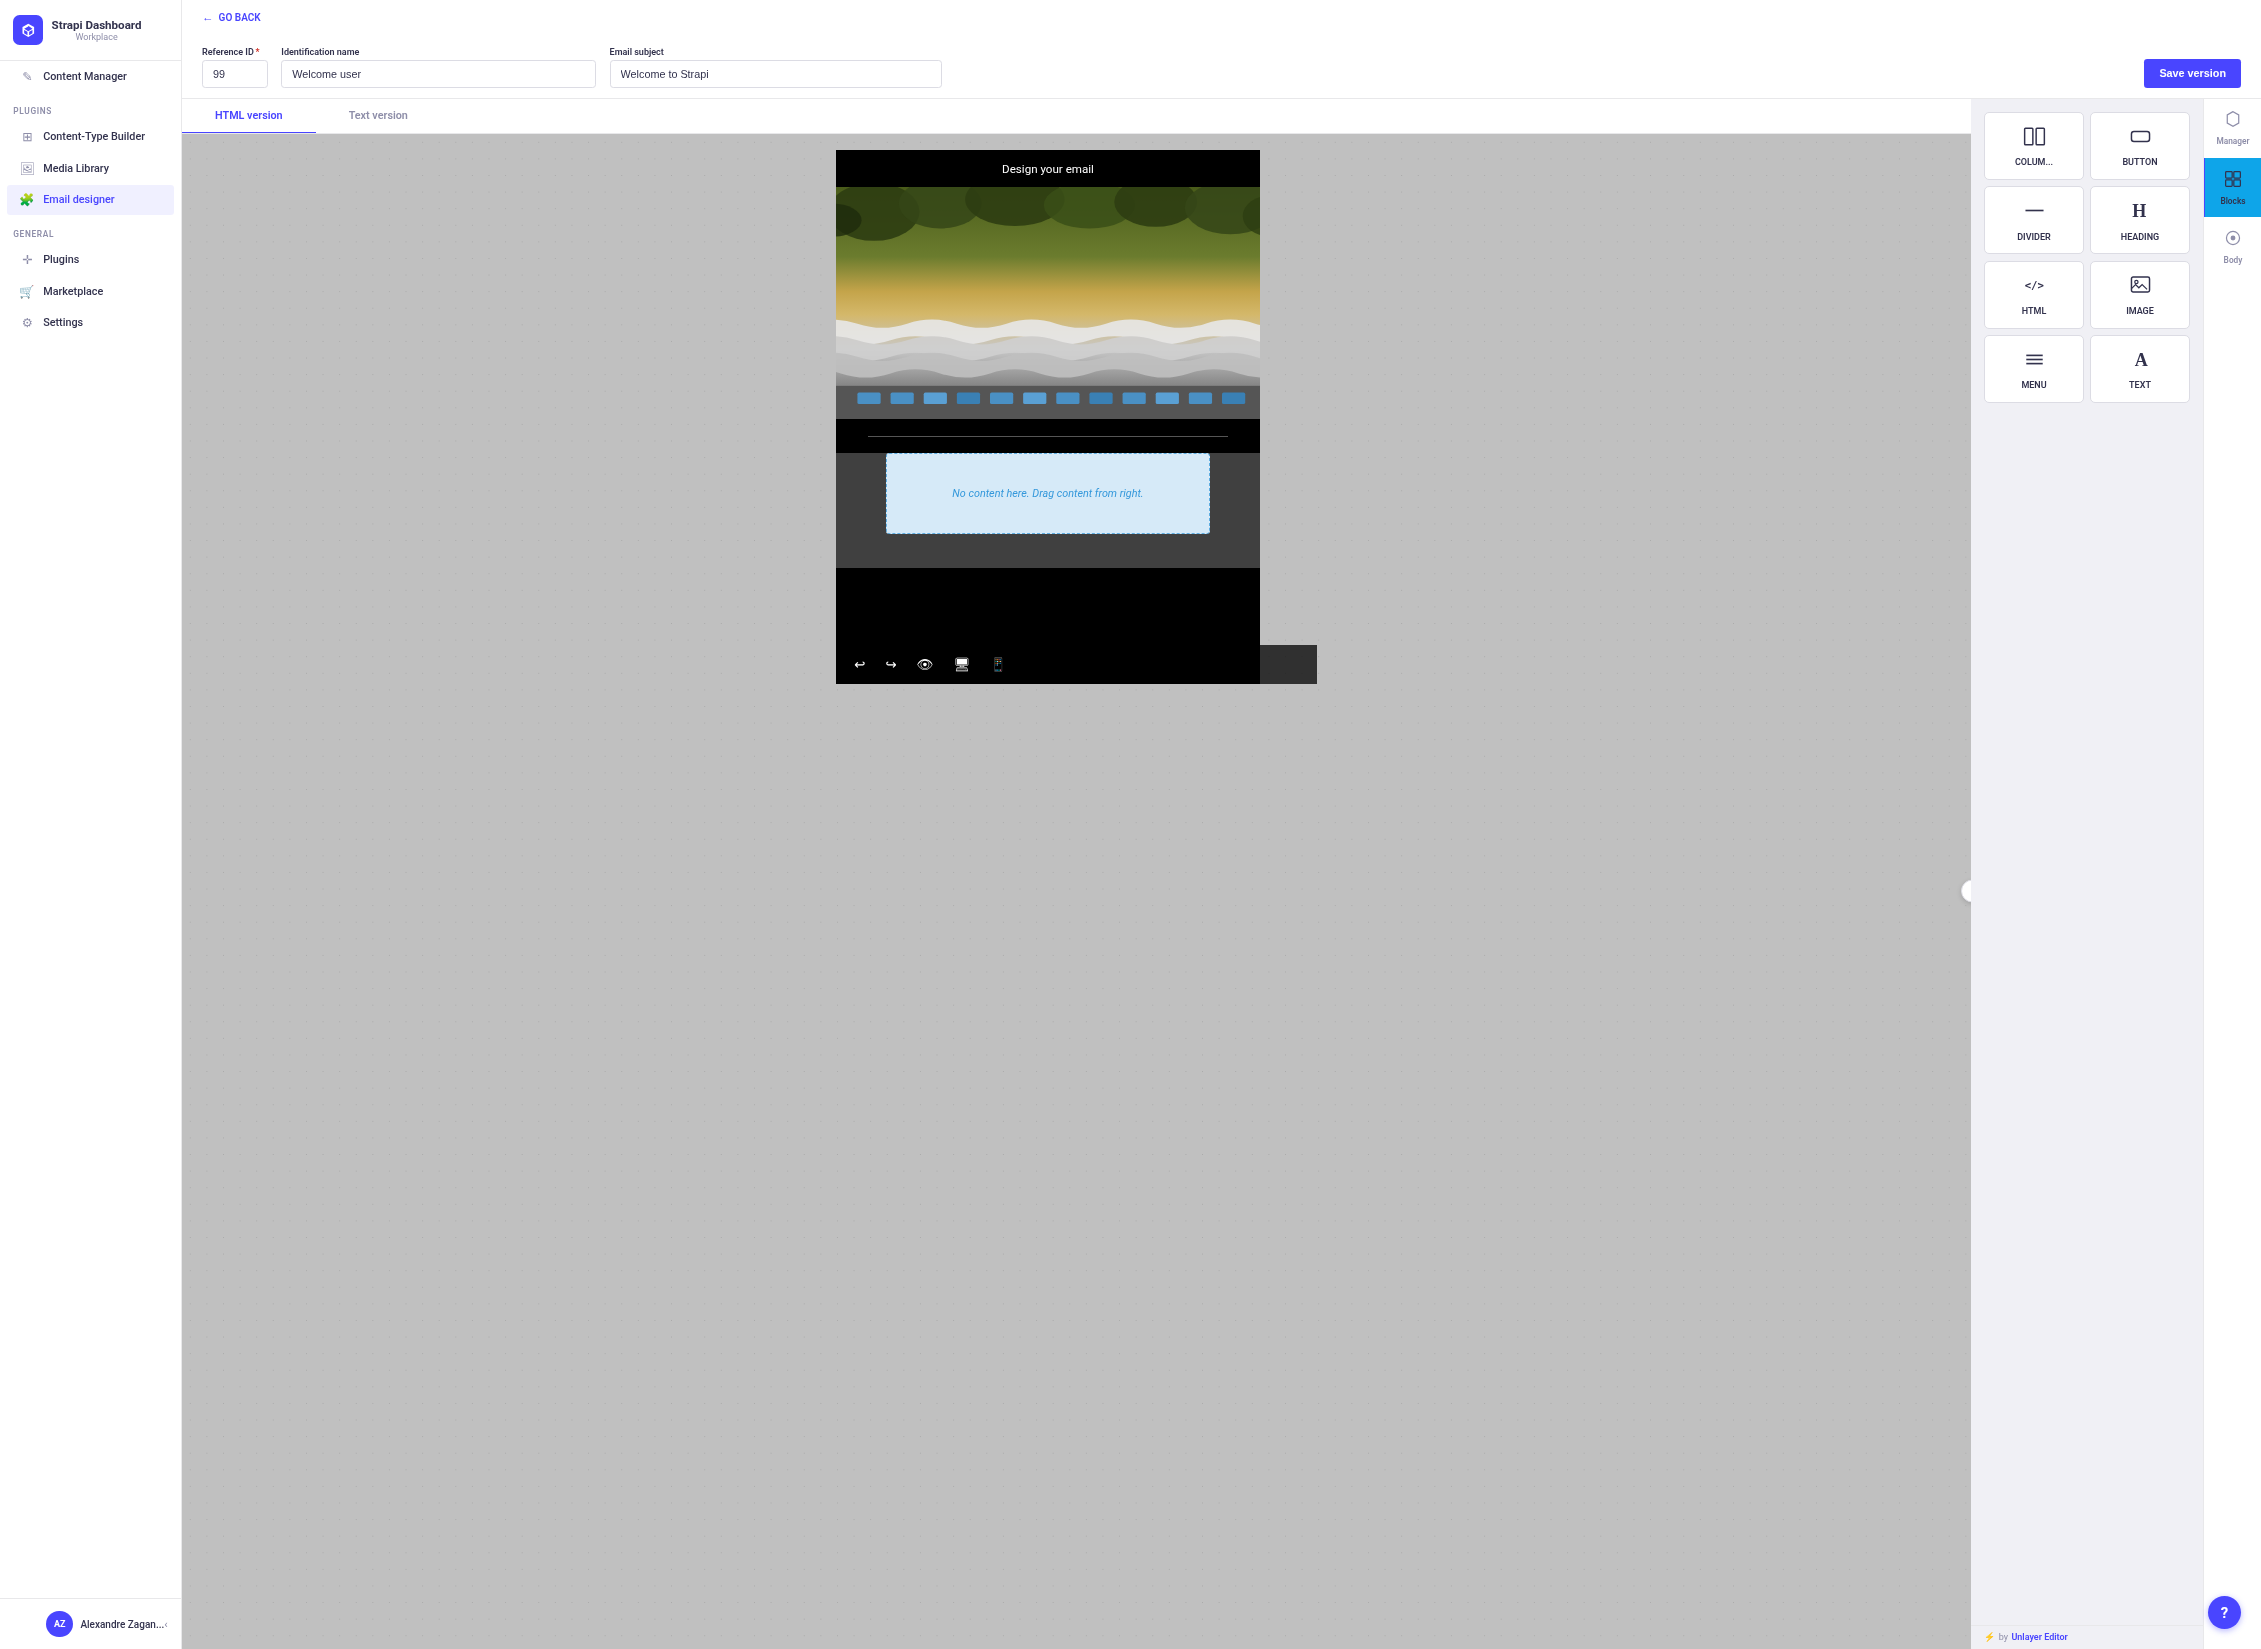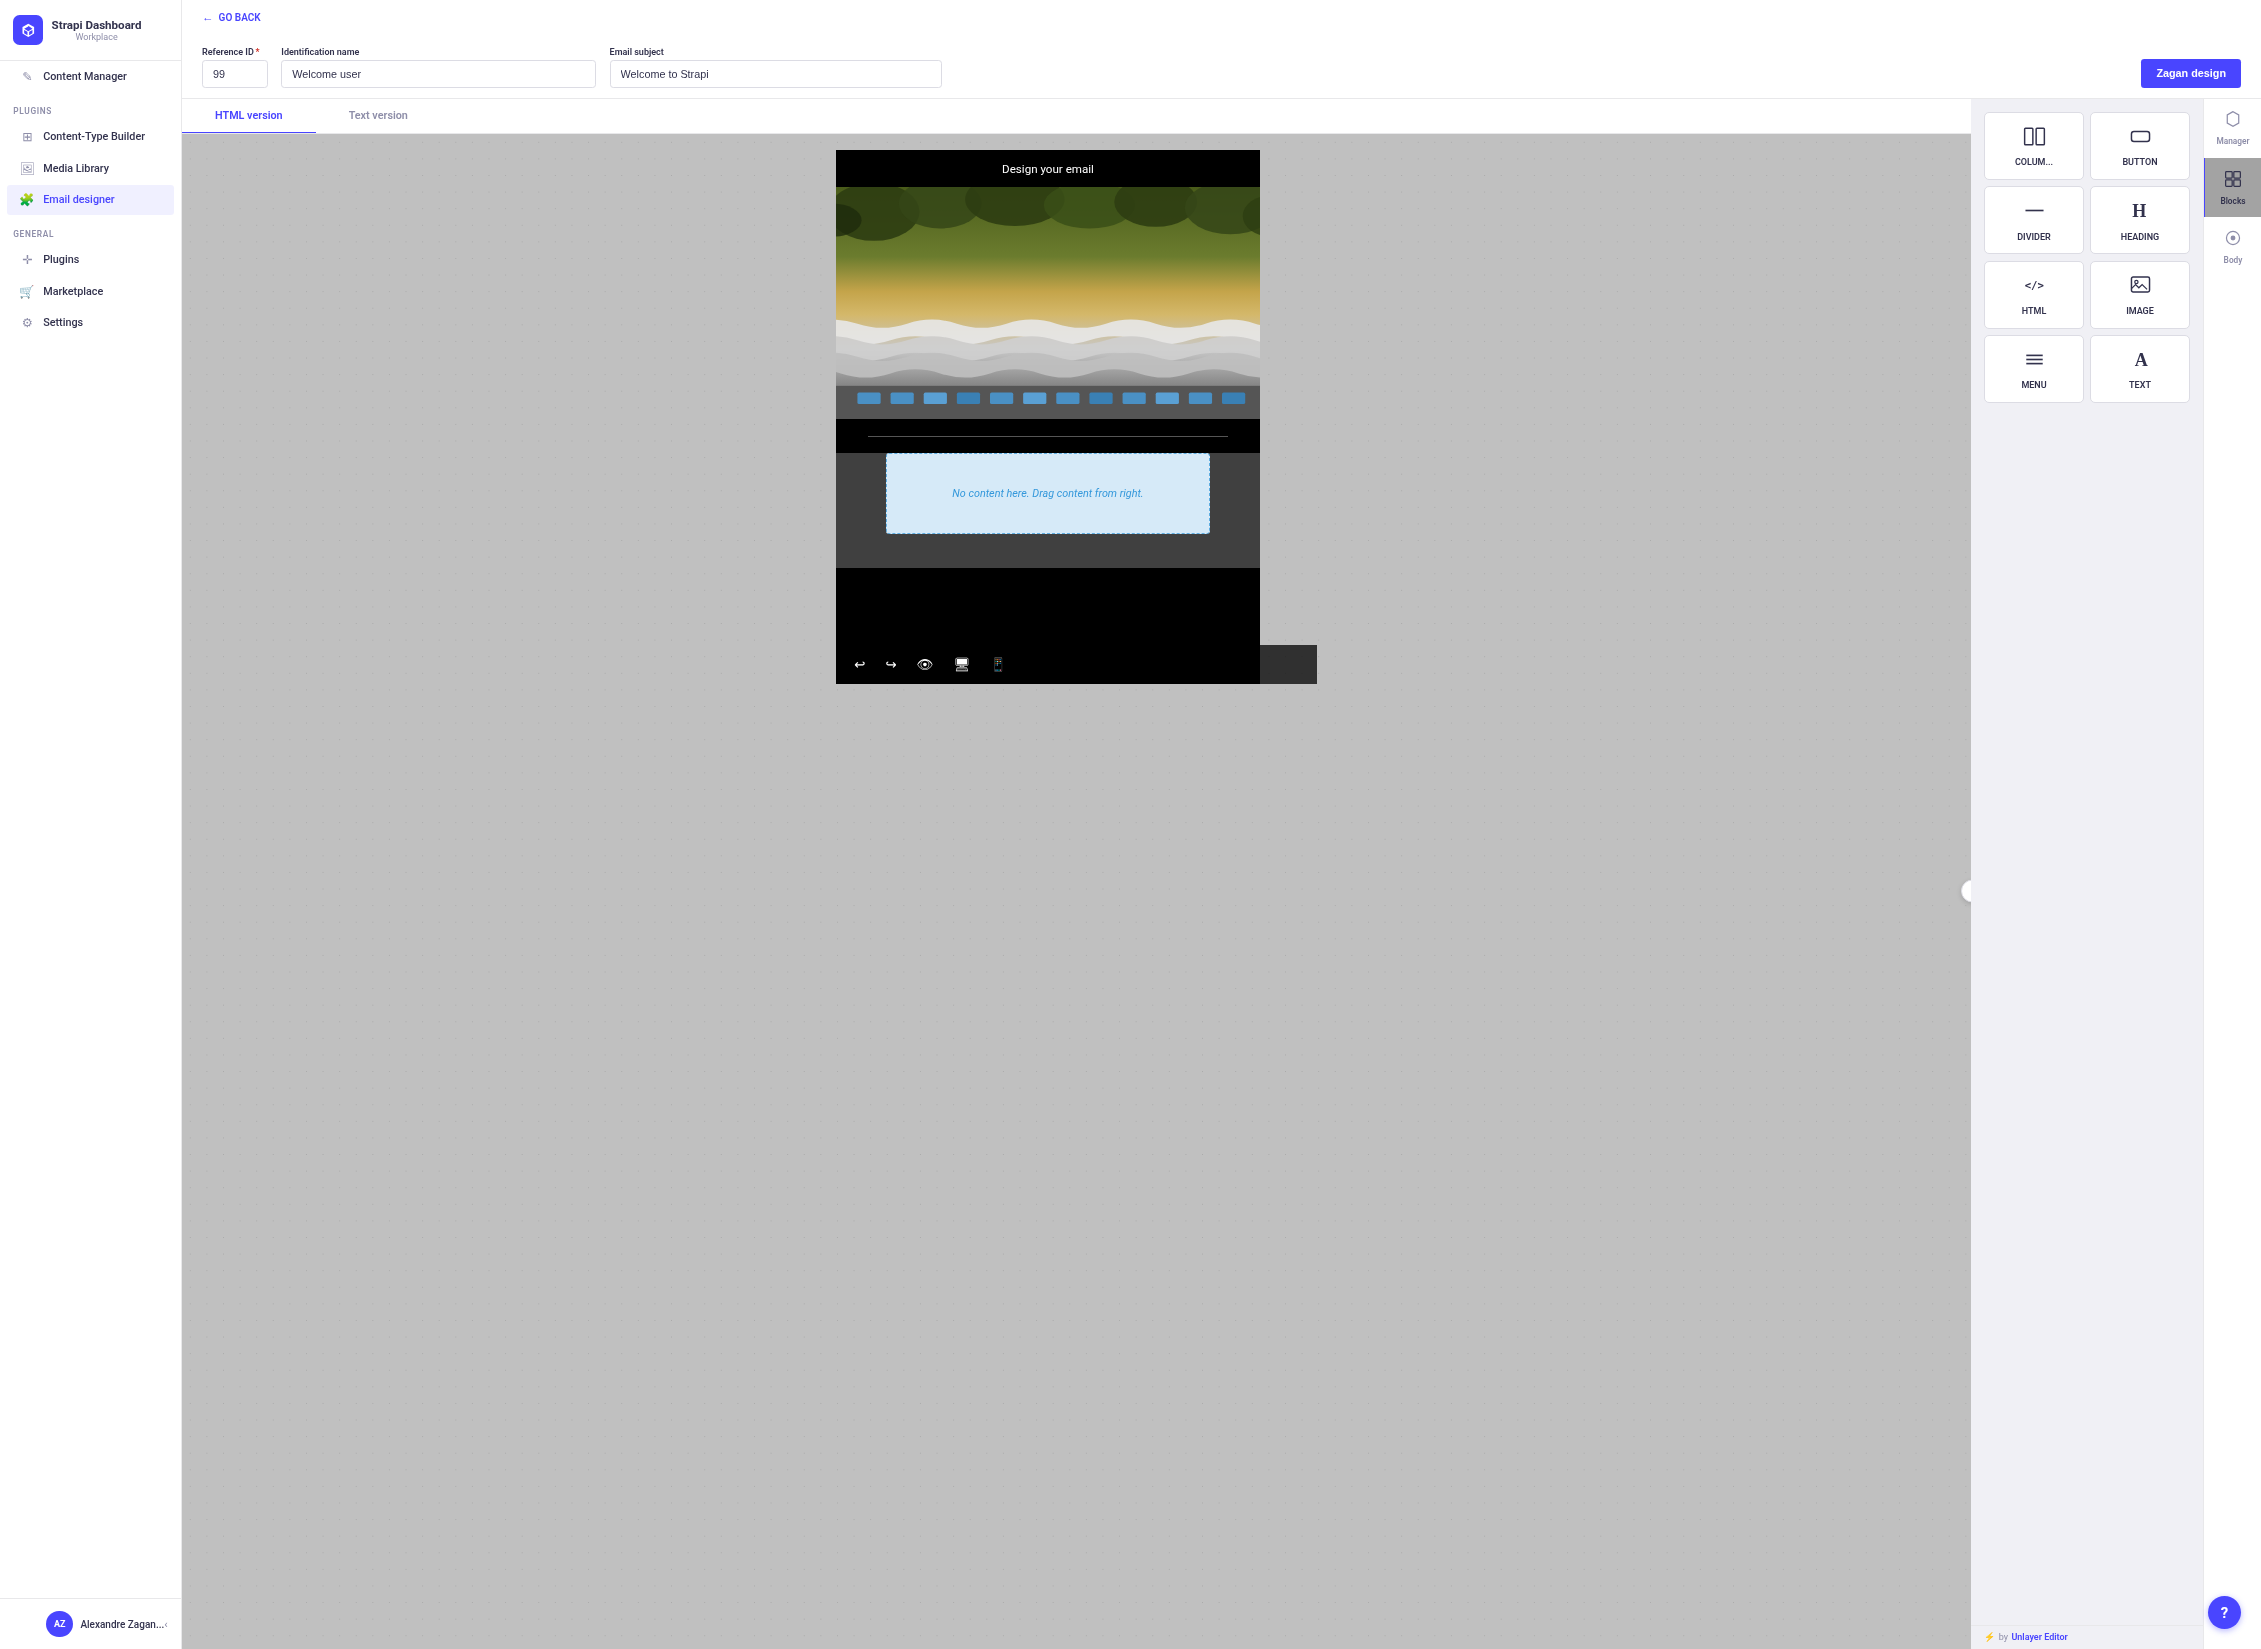--- a/index.html
+++ b/index.html
@@ -269,21 +269,21 @@
       padding: 11.6px 6.6px;
       cursor: pointer;
       font-size: 8.3px;
       color: #8e8ea9;
       font-weight: 600;
       gap: 4.1px;
       border-left: 1.7px solid transparent;
     }
     .right-tab.active {
       color: #32324d;
-      background: #a3a3a3;
+      background: #0ea5e9;
       border-left-color: #4945ff;
     }
     .right-tab-icon { font-size: 15px; }
 
     
     .right-content {
       flex: 1;
       overflow-y: auto;
       padding: 13.3px;
     }
@@ -417,21 +417,21 @@
         <input class="field-input field-id" type="text" value="99" style="">
       </div>
       <div class="field-group">
         <label class="field-label">Identification name</label>
         <input class="field-input field-name" type="text" value="Welcome user" style="">
       </div>
       <div class="field-group">
         <label class="field-label">Email subject</label>
         <input class="field-input field-subject" type="text" value="Welcome to Strapi" style="">
       </div>
-      <button class="save-btn">Zagan design</button>
+      <button class="save-btn">Save version</button>
     </div>
   </div>
 
   <div class="editor-area">
 
     <div class="canvas-section">
 
       <div class="canvas-tabs">
         <div class="canvas-tab active">
           <span>HTML version</span>

